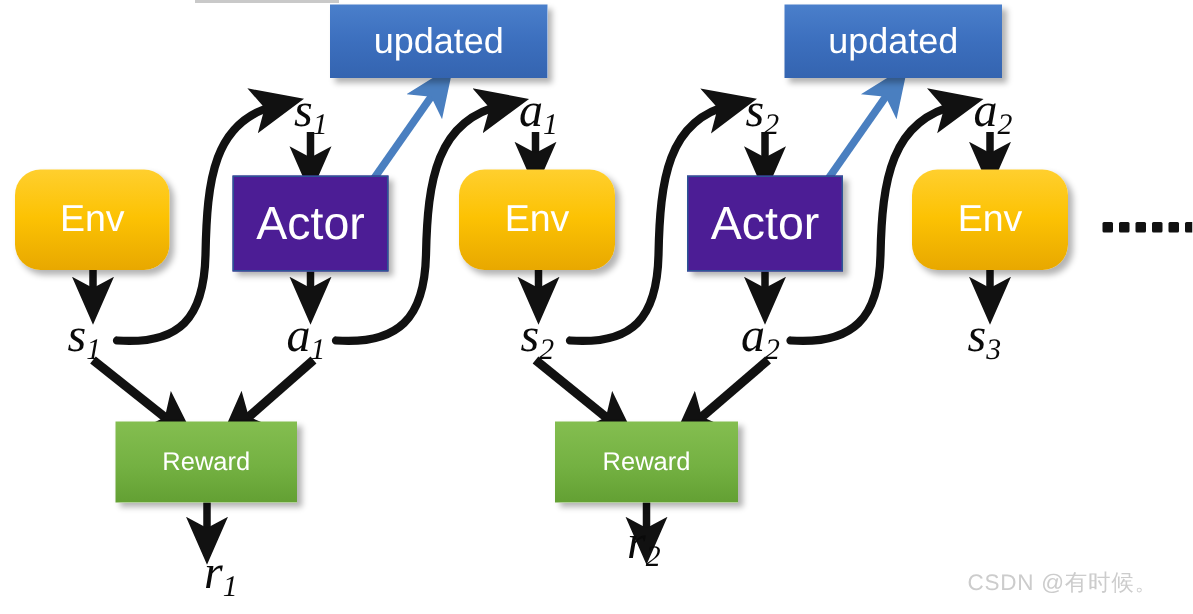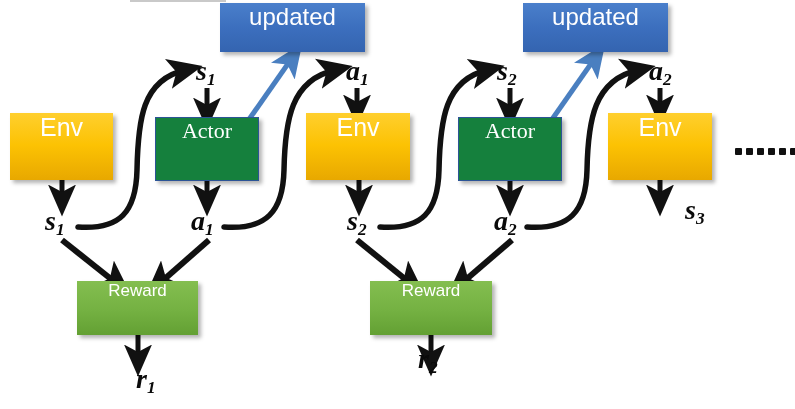--- a/index.html
+++ b/index.html
@@ -17,55 +17,55 @@
   }
   #svg-layer {
     position: absolute;
     left: 0; top: 0;
     width: 795px;
     height: 409px;
   }
   .node {
     position: absolute;
     display: flex;
+    align-items: center;
     justify-content: center;
     color: #ffffff;
     font-family: "Liberation Sans", sans-serif;
     font-weight: 400;
     box-sizing: border-box;
     box-shadow: 3px 3px 4px rgba(0,0,0,0.30);
     z-index: 5;
   }
   .node-env {
     background: linear-gradient(180deg, #ffcf2e 0%, #fcc203 48%, #e8a800 100%);
     font-size: 25px;
+    border-radius: 17px;
   }
   .node-actor {
-    background: #15803d;
+    background: #4c1d95;
     border: 1px solid #2c5496;
-    font-size: 22px;
-    font-family: Liberation Serif, serif;
+    font-size: 31px;
   }
   .node-reward {
     background: linear-gradient(180deg, #84be50 0%, #74b142 55%, #63a033 100%);
     font-size: 17px;
   }
   .node-updated {
     background: linear-gradient(180deg, #4a7fcb 0%, #3c6fbe 50%, #3464b0 100%);
     font-size: 24px;
   }
   .mathlabel {
     position: absolute;
     font-family: "Liberation Serif", serif;
     font-style: italic;
-    font-size: 28px;
+    font-size: 32px;
     color: #0a0a0a;
     white-space: nowrap;
     z-index: 6;
-    font-weight: bold;
   }
   .mathlabel sub {
     font-size: 0.62em;
     font-style: italic;
     vertical-align: -0.28em;
     letter-spacing: 0;
   }
   .ellipsis-dots {
     position: absolute;
     display: flex;
@@ -254,34 +254,35 @@
   </div>
   <div class="mathlabel" style="left:191px; top:205px;">
     <span>a</span><sub>1</sub>
   </div>
   <div class="mathlabel" style="left:347px; top:205px;">
     <span>s</span><sub>2</sub>
   </div>
   <div class="mathlabel" style="left:494px; top:205px;">
     <span>a</span><sub>2</sub>
   </div>
-  <div class="mathlabel" style="left:645px; top:194px;margin-left:40px;">
+  <div class="mathlabel" style="left:645px; top:205px;">
     <span>s</span><sub>3</sub>
   </div>
 
   <div class="mathlabel" style="left:136px; top:363px;">
     <span>r</span><sub>1</sub>
   </div>
   <div class="mathlabel" style="left:418px; top:343px;">
     <span>r</span><sub>2</sub>
   </div>
 
   <div class="ellipsis-dots" id="dots" style="left:735px; top:148px;">
       <i></i>
       <i></i>
       <i></i>
       <i></i>
       <i></i>
       <i></i>
     </div>
 
+  <div class="watermark" style="left:645px; top:379px;">CSDN @有时候。</div>
 
 </div>
 
 </body></html>

